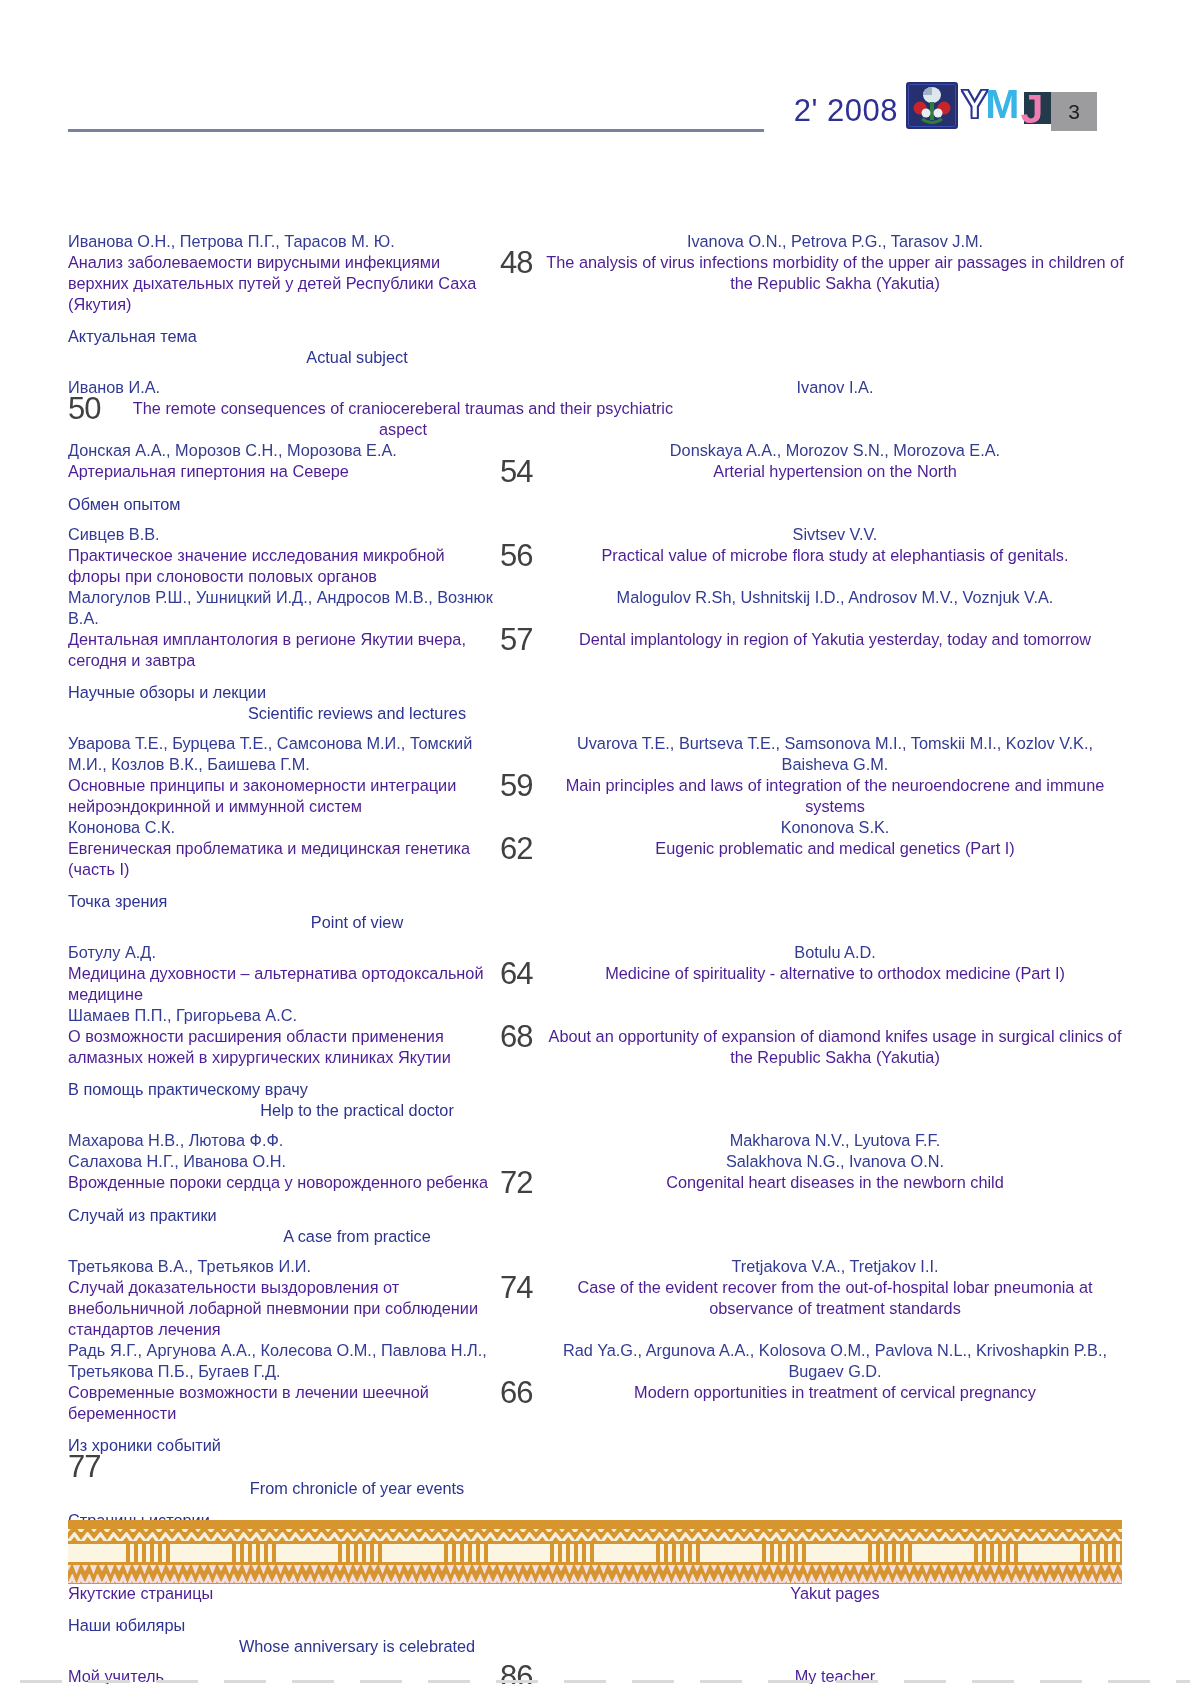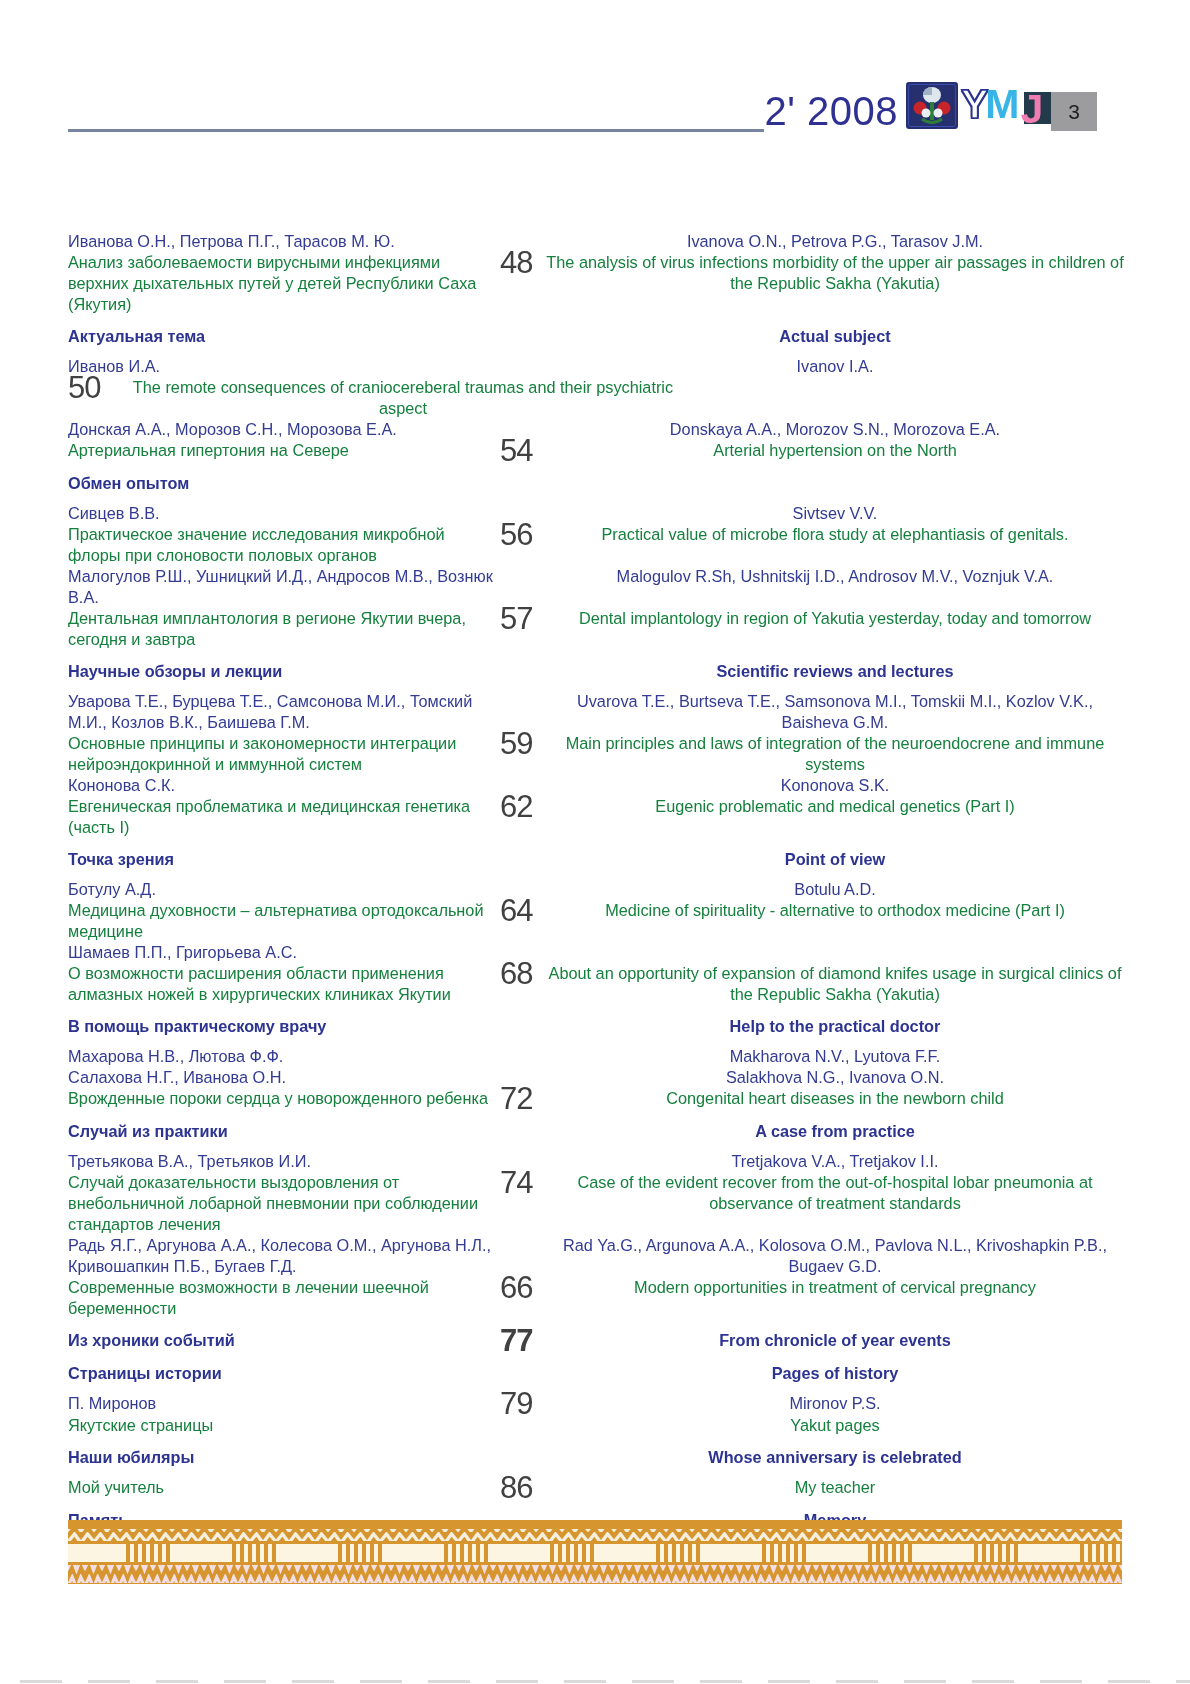--- a/index.html
+++ b/index.html
@@ -10,21 +10,21 @@
     color:#3d3d3d;
   }
 
   
   .header-rule {
     position:absolute; left:68px; top:129px; width:696px; height:3px;
     background:#78839f;
   }
   .issue {
     position:absolute; left:640px; top:94px; width:258px;
-    text-align:right; font-size:40px; line-height:34px;
+    text-align:right; font-size:31px; line-height:34px;
     color:#2e3192; letter-spacing:0.5px; white-space:nowrap;
   }
   .logo {
     position:absolute; left:906px; top:82px; height:50px;
     display:flex; align-items:flex-start;
   }
   .logo-letter { font-size:41px; line-height:44px; font-weight:bold; display:inline-block; }
   .logo-y { color:#ffffff; -webkit-text-stroke:1.6px #2b3490;
             text-shadow:0 0 1px #2b3490, 1px 1px 0 #2b3490, -1px 1px 0 #2b3490,
                         1px -1px 0 #2b3490, -1px -1px 0 #2b3490;
@@ -45,22 +45,22 @@
     font-size:16.3px; line-height:21px;
   }
   .row { display:flex; align-items:flex-start; }
   .col-ru { width:432px; text-align:left; }
   .col-num {
     width:46px; font-size:31px; line-height:22px;
     color:#414141; letter-spacing:-1px; white-space:nowrap;
   }
   .col-en { width:578px; text-align:center; }
   .authors { color:#333b93; }
-  .title   { color:#15803d; }
-  .section-row { font-weight:bold; color:#2c3390; margin:11px 0 9px; }
+  .title   { color:#4c1d95; }
+  .section-row { font-weight:normal; color:#2c3390; margin:11px 0 9px;flex-direction:column; }
 
   
   .ornament { position:absolute; left:68px; top:1520px; }
   .bottom-edge {
     position:absolute; left:20px; right:0; bottom:1px; height:3px;
     background:repeating-linear-gradient(90deg,
       #dadada 0px, #dadada 42px, transparent 42px, transparent 68px);
   }
 </style>
 </head>
@@ -272,21 +272,21 @@
     </div>
     <div class="row title-row">
       <div class="col-ru title">Случай доказательности выздоровления от внебольничной лобарной пневмонии при соблюдении стандартов лечения</div>
       <div class="col-num">74</div>
       <div class="col-en title">Case of the evident recover from the out-of-hospital lobar pneumonia at observance of treatment standards</div>
     </div>
   </div>
 
   <div class="entry">
     <div class="row authors-row">
-      <div class="col-ru authors">Радь Я.Г.,  Аргунова А.А., Колесова О.М., Аргунова Н.Л., Кривошапкин П.Б.,  Бугаев Г.Д.</div>
+      <div class="col-ru authors">Радь Я.Г.,  Аргунова А.А., Колесова О.М., Павлова Н.Л., Третьякова П.Б.,  Бугаев Г.Д.</div>
       <div class="col-num"></div>
       <div class="col-en authors">Rad Ya.G., Argunova A.A., Kolosova O.M., Pavlova N.L., Krivoshapkin P.B., Bugaev G.D.</div>
     </div>
     <div class="row title-row">
       <div class="col-ru title">Современные возможности в  лечении шеечной беременности</div>
       <div class="col-num">66</div>
       <div class="col-en title">Modern opportunities in treatment of cervical pregnancy</div>
     </div>
   </div>
 

